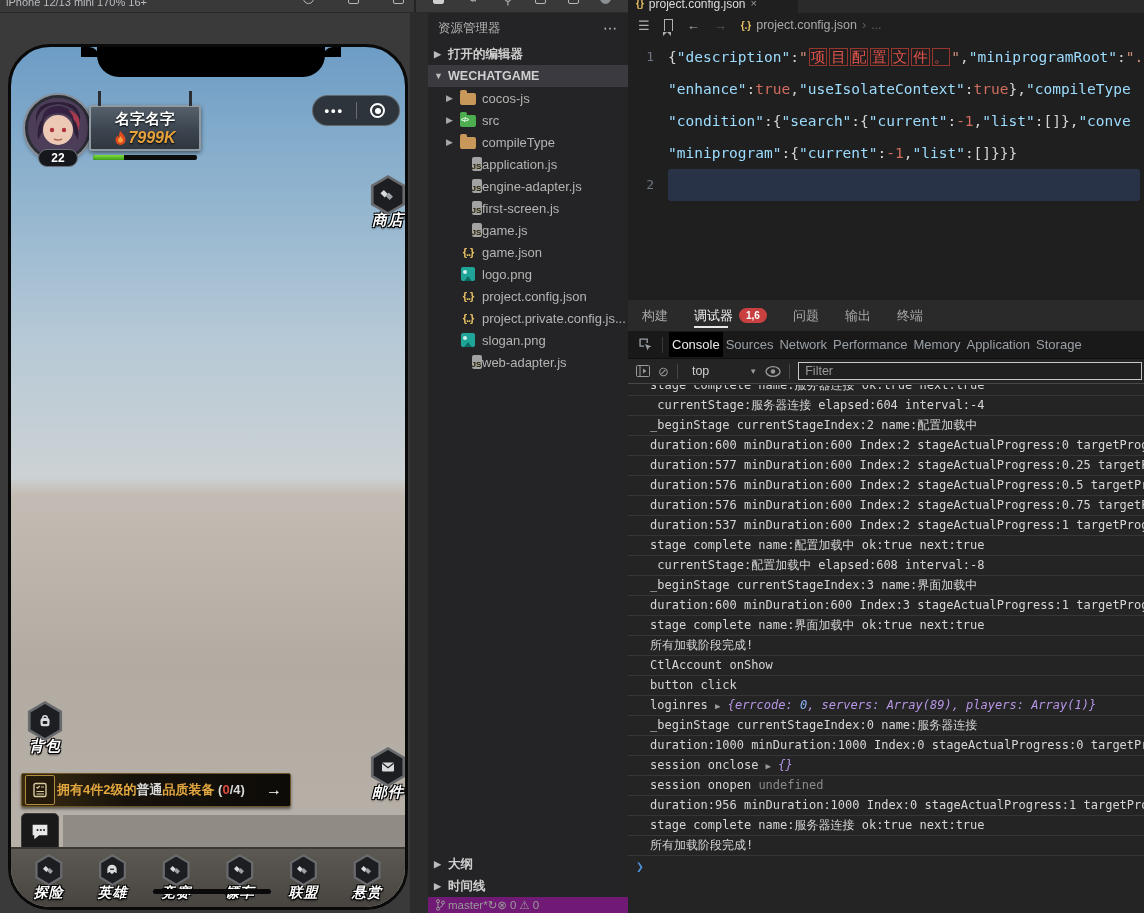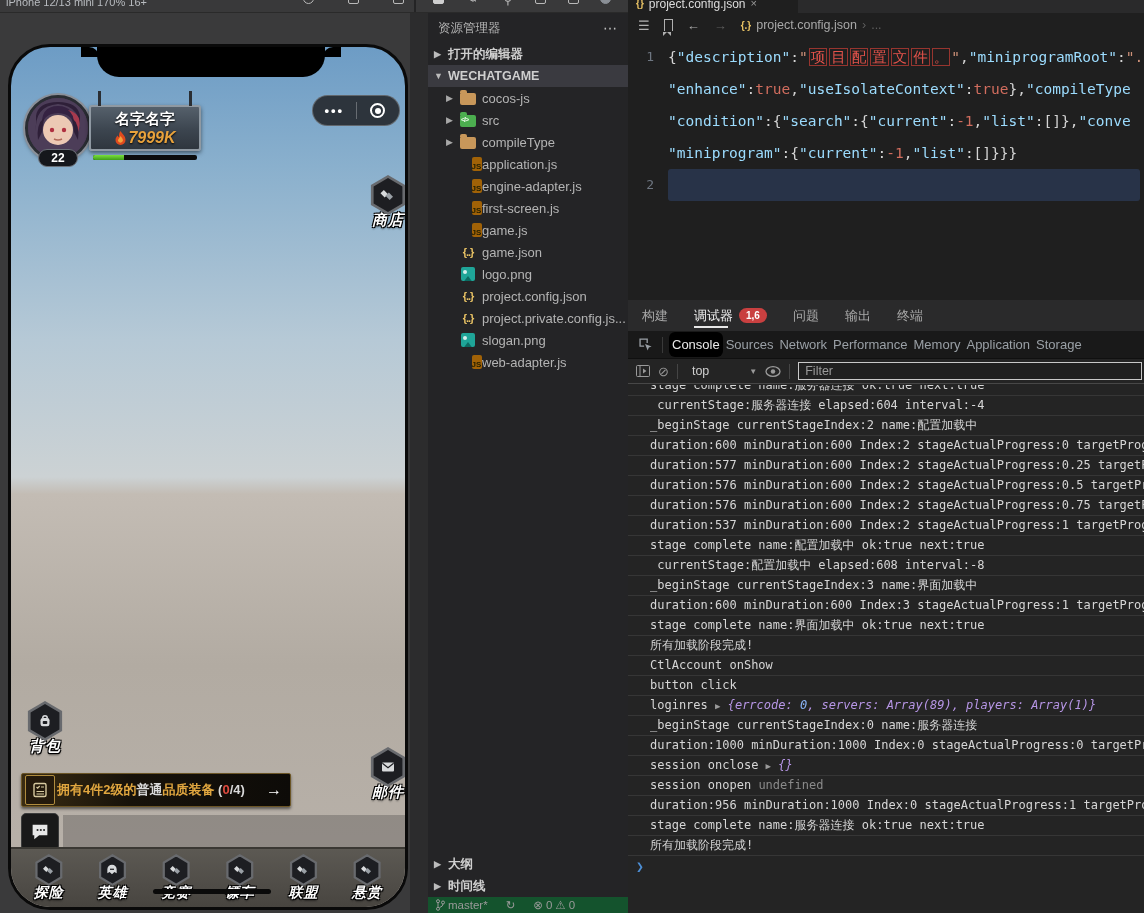--- a/index.html
+++ b/index.html
@@ -82,32 +82,32 @@
   .sb-header .sb-title { flex:1; font-size:12.5px; }
   .sb-header .sb-more { color:#c0c0c0; font-size:14px; letter-spacing:1px; }
   .sec-row { height:22px; display:flex; align-items:center; padding-left:6px; font-weight:bold; color:#cfcfcf; font-size:12.5px; }
   .sec-row .arr { width:14px; font-size:9px; color:#bbb; }
   .sec-row.sel { background:#3a3a40; }
   .tree { }
   .tree-row { height:22px; display:flex; align-items:center; padding-left:18px; white-space:nowrap; color:#b4b4b4; }
   .tree-row .arr { width:13px; font-size:9px; color:#a8a8a8; }
   .tree-row .noarr { width:13px; }
   .tree-row .fic { width:18px; display:flex; justify-content:center; margin-right:5px; flex:none; }
-  .ic-js { width:14px; height:14px; background:#a16207; border-radius:2px; color:#262000; font-size:8px; font-weight:bold; display:flex; align-items:flex-end; justify-content:flex-end; padding:0 1px 0 0;margin-left:18px; }
+  .ic-js { width:14px; height:14px; background:#a3a3a3; border-radius:2px; color:#262000; font-size:8px; font-weight:bold; display:flex; align-items:flex-end; justify-content:flex-end; padding:0 1px 0 0;margin-left:18px; }
   .ic-json { color:#e8c264; font-size:11px; font-weight:bold; letter-spacing:-1px; }
   .ic-img { width:14px; height:14px; background:#1fa598; border-radius:2px; position:relative; overflow:hidden; }
   .ic-img:before { content:""; position:absolute; left:2px; top:3px; width:4px; height:4px; border-radius:50%; background:#d5efec; }
   .ic-img:after { content:""; position:absolute; left:1px; bottom:-3px; width:0; height:0; border:6px solid transparent; border-bottom:8px solid #0b6b62; }
   .ic-folder { width:16px; height:12px; background:#c8975a; border-radius:1px 2px 2px 2px; position:relative; margin-top:2px; }
   .ic-folder:before { content:""; position:absolute; left:0; top:-3px; width:7px; height:3px; background:#c8975a; border-radius:2px 2px 0 0; }
   .ic-folder.green { background:#4cae4f; }
   .ic-folder.green:before { background:#4cae4f; }
   .ic-folder.green:after { content:"</>"; position:absolute; left:1px; top:1px; font-size:7px; color:#eafae8; font-weight:bold; letter-spacing:-1px; }
   .sb-bottom { position:absolute; left:0; bottom:16px; width:100%; }
-  .statusbar { position:absolute; left:0; bottom:0; width:100%; height:16px; display:flex; align-items:center; gap:18px; padding-left:8px; color:#9a9a9a; font-size:11.5px; background:#14532d; }
+  .statusbar { position:absolute; left:0; bottom:0; width:100%; height:16px; display:flex; align-items:center; gap:0; padding-left:8px; color:#9a9a9a; font-size:11.5px; background:#701a75; }
   .statusbar .st-item { display:flex; align-items:center; gap:3px; }
 
   
   .main { position:absolute; left:628px; top:0; width:516px; height:913px; background:#1f1f1f; }
   .tabstrip { position:absolute; left:0; top:0; width:100%; height:13px; background:#2a2a2b; overflow:hidden; }
   .tab-active { position:absolute; left:0; top:0; height:13px; width:170px; background:#1f1f1f; display:flex; align-items:flex-start; gap:5px; padding:0 8px; }
   .tab-active .tj { color:#e8c264; font-size:10px; font-weight:bold; margin-top:-2px; }
   .tab-active .tt { color:#dcdcdc; font-size:12px; margin-top:-3px; }
   .tab-active .tx { color:#9a9a9a; font-size:11px; margin-top:-3px; }
 
@@ -131,21 +131,21 @@
   .panel { position:absolute; left:0; top:300px; width:100%; height:613px; background:#242424; }
   .panel-tabs { height:31px; background:#2a2a2b; display:flex; align-items:center; gap:26px; padding-left:14px; font-size:13px; color:#a8a8a8; }
   .ptab { position:relative; display:flex; align-items:center; gap:6px; height:100%; }
   .ptab.active { color:#f0f0f0; }
   .ptab.active:after { content:""; position:absolute; left:0; bottom:3px; width:34px; height:2px; background:#e7e7e7; }
   .pbadge { background:#c94040; color:#fff; font-size:10px; border-radius:9px; padding:2px 7px; font-weight:bold; }
 
   .dt-tabs { height:28px; background:#191919; display:flex; align-items:center; font-size:13px; color:#9aa0a6; overflow:hidden; border-bottom:1px solid #101010; }
   .dt-inspect { width:34px; display:flex; justify-content:center; color:#9aa0a6; }
   .dt-sep { width:1px; height:16px; background:#3a3a3a; margin-right:6px; }
-  .dt-tab { padding:5px 3px; white-space:nowrap;border-radius:6px; }
+  .dt-tab { padding:5px 3px; white-space:nowrap; }
   .dt-tab.active { background:#000; color:#eaeaea; }
 
   .con-toolbar { height:25px; background:#242424; border-bottom:1px solid #474747; display:flex; align-items:center; gap:8px; padding-left:8px; color:#9a9a9a; }
   .ct-sep { width:1px; height:15px; background:#454545; }
   .ct-ic { font-size:13px; color:#9a9a9a; }
   .ct-ctx { display:flex; align-items:center; gap:40px; color:#cfcfcf; font-size:12.5px; padding-left:6px; }
   .ct-ctx .car { font-size:8px; color:#9a9a9a; }
   .ct-filter { flex:1; height:18px; margin-right:2px; border:1px solid #c9c9c9; background:#202020; color:#9a9a9a; font-size:12.5px; padding:0 6px; font-family:"Liberation Sans",sans-serif; }
   .ct-filter::placeholder { color:#9a9a9a; }
 

